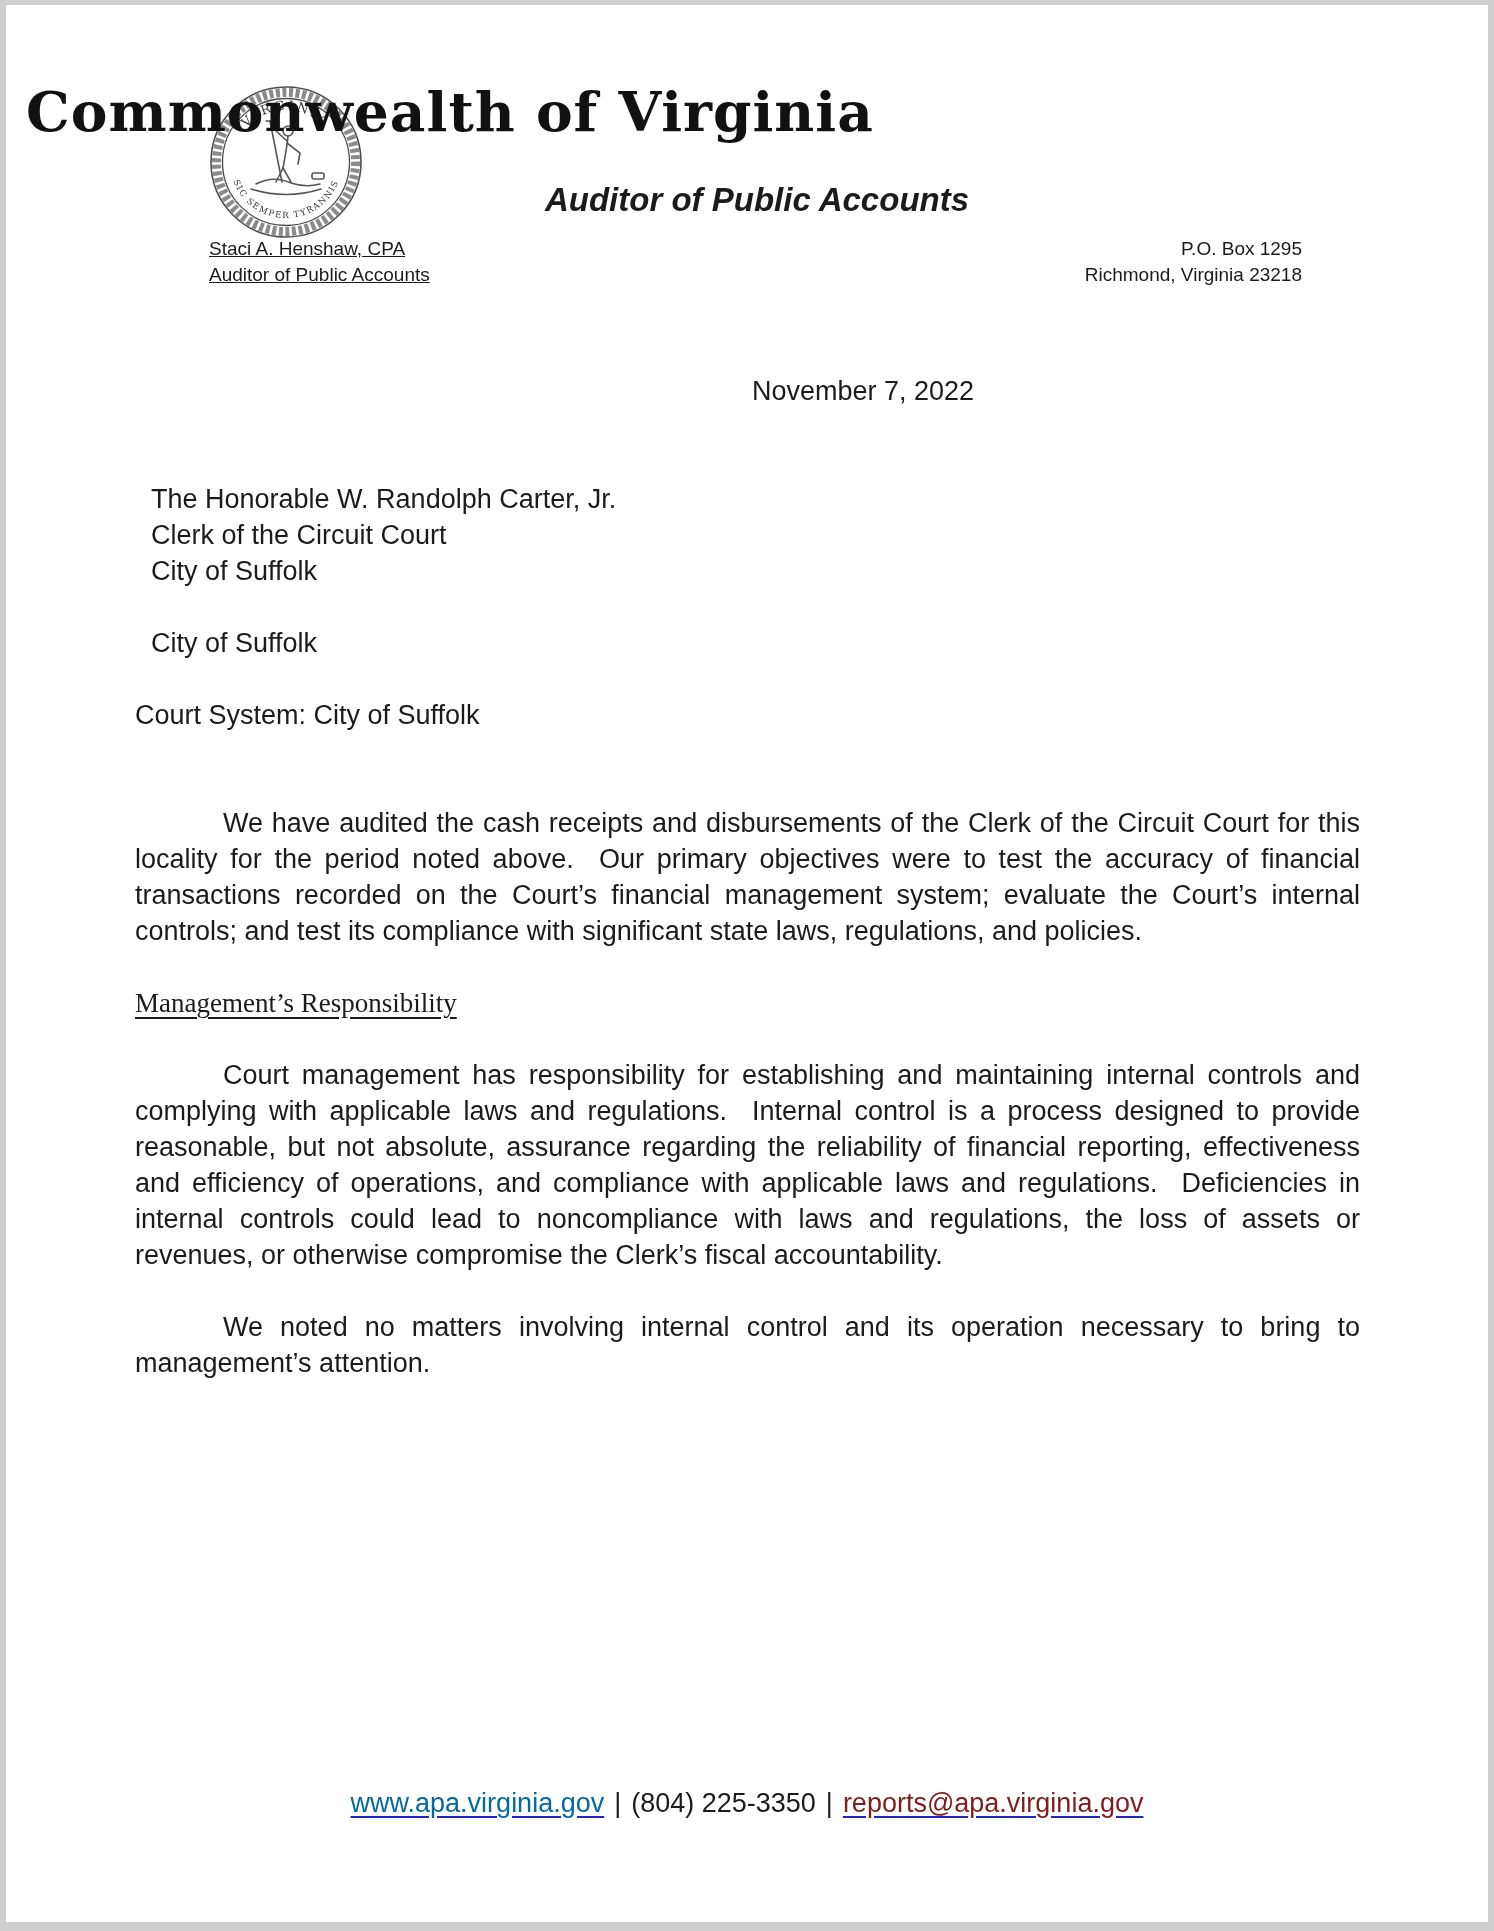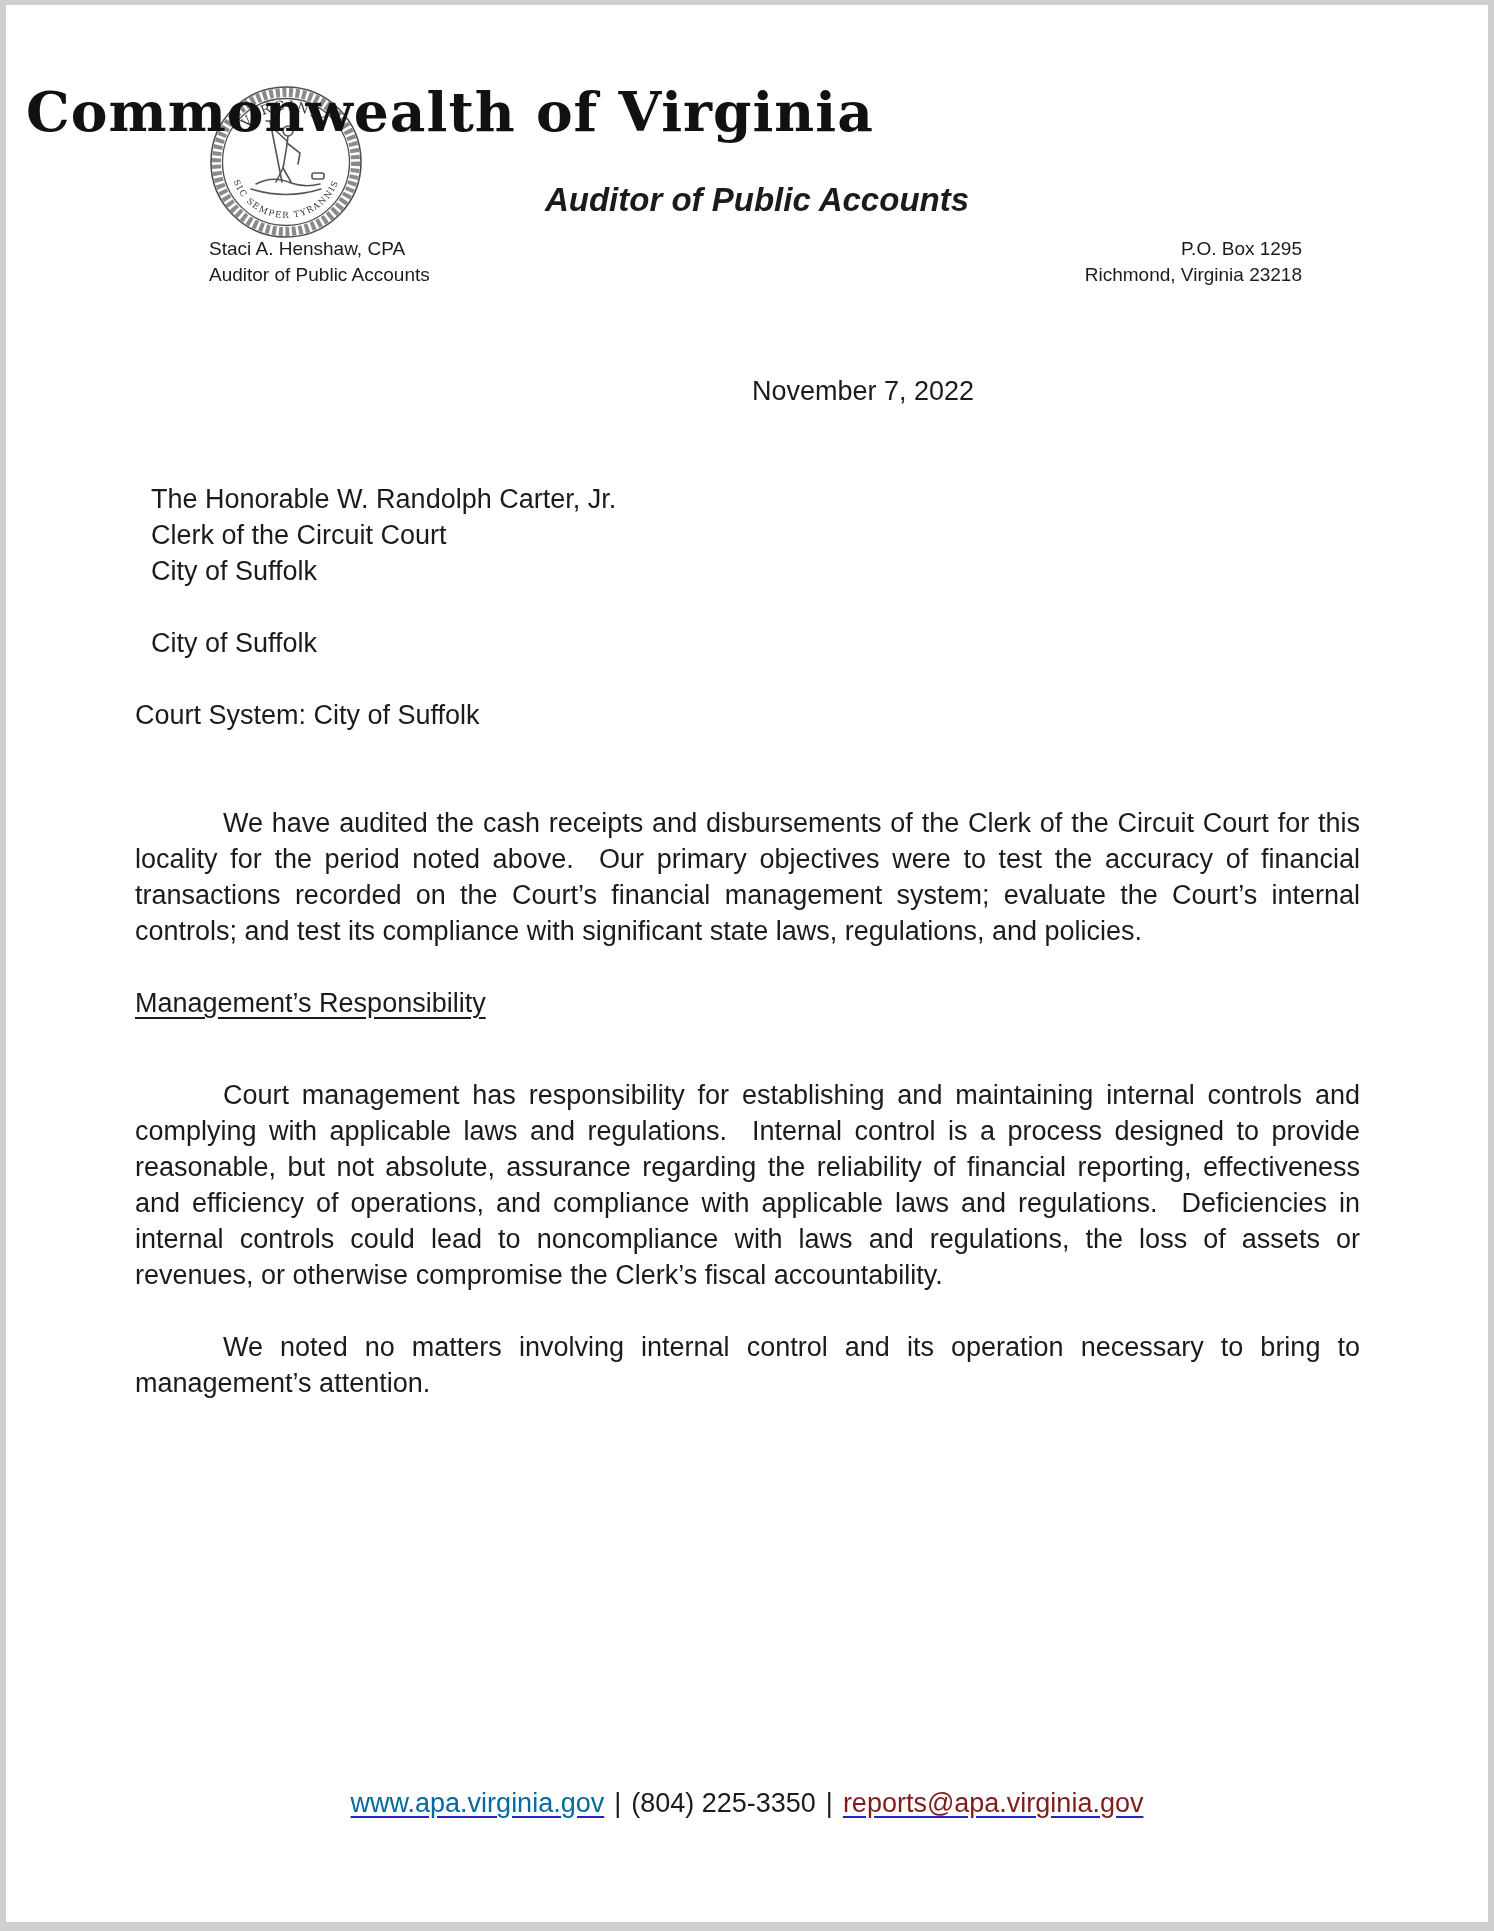--- a/index.html
+++ b/index.html
@@ -35,21 +35,21 @@
   .org-subtitle {
     position: absolute; top: 176px; left: 20px; right: 0;
     text-align: center;
     font-style: italic;
     font-weight: bold;
     font-size: 33px;
     color: #1b1b1b;
   }
   .info-left {
     position: absolute; left: 203px; top: 231px;
-    font-size: 19px; line-height: 26px; text-align: left;
+    font-size: 19px; line-height: 26px; text-align: left; text-decoration: underline;
   }
   .info-right {
     position: absolute; right: 186px; top: 231px;
     font-size: 19px; line-height: 26px; text-align: right;
   }
   
   .letter-body {
     position: absolute; top: 0; left: 0; right: 0;
     padding: 352px 128px 0 129px;
     font-size: 27px; line-height: 36px;
@@ -60,23 +60,24 @@
   .addr-block div { white-space: pre-wrap; }
   .audit-block { margin: 0 0 72px 0; }
   .audit-block div { white-space: pre-wrap; }
   .para {
     margin: 0 0 36px 0;
     text-align: justify;
     text-indent: 88px;
     white-space: pre-wrap;
   }
   .section-heading {
-    margin: 0 0 56px 0;
+    margin: 0 0 36px 0;
     text-decoration: underline;
     text-underline-offset: 5px;
+    font-family: Liberation Serif, serif;
   }
   
   .footer {
     position: absolute; top: 1780px; left: 0; right: 0;
     text-align: center;
     font-size: 27px; line-height: 36px;
   }
   .footer a.link {
     text-decoration: underline;
     text-underline-offset: 4px;

